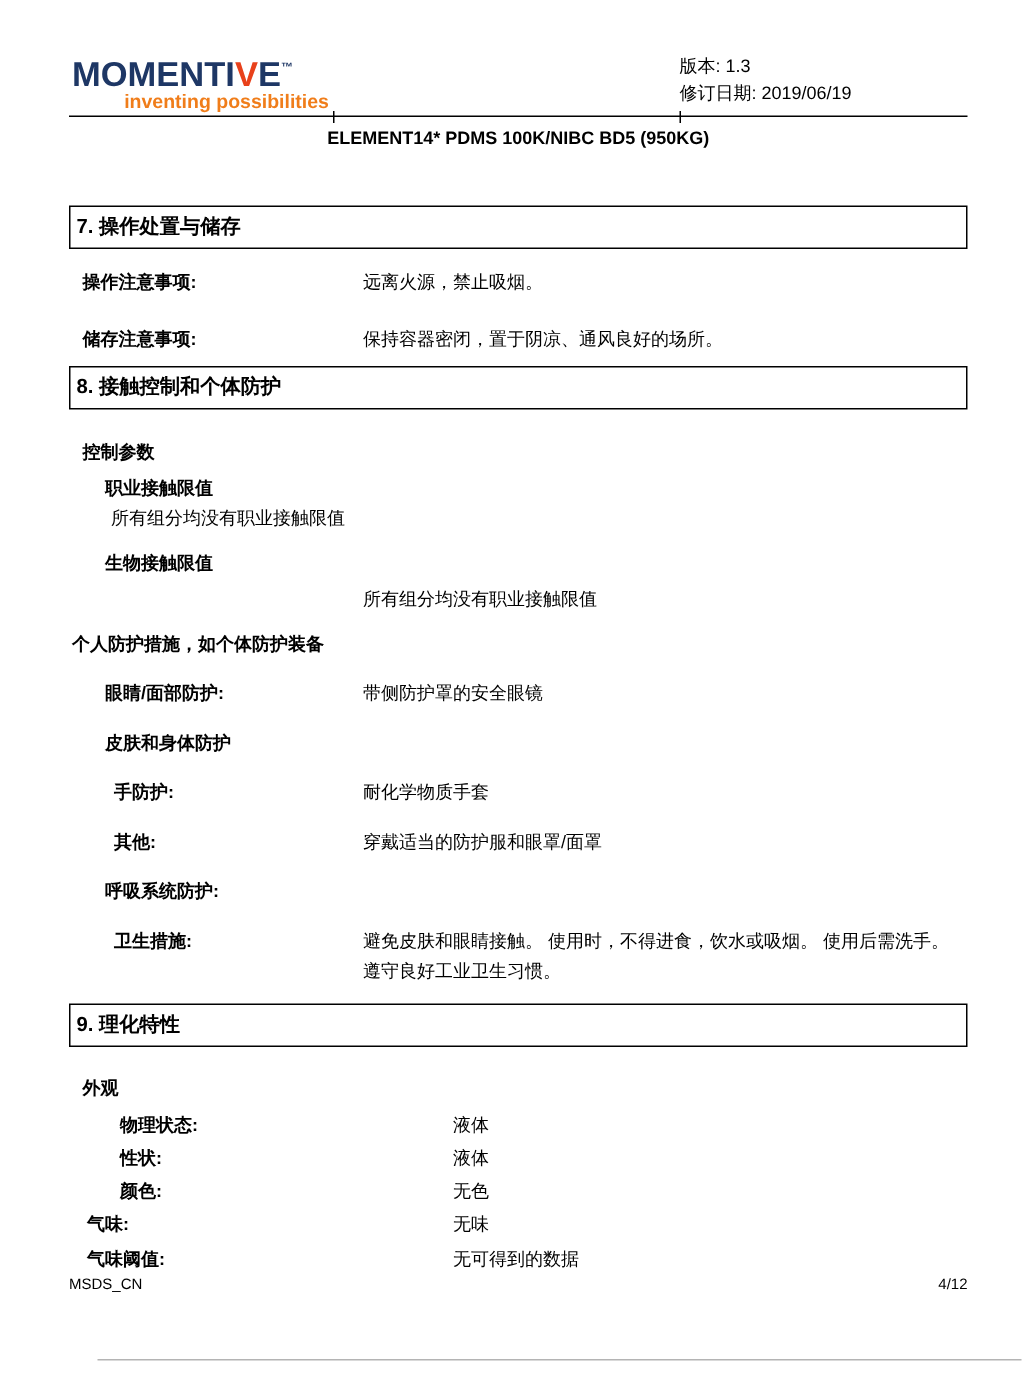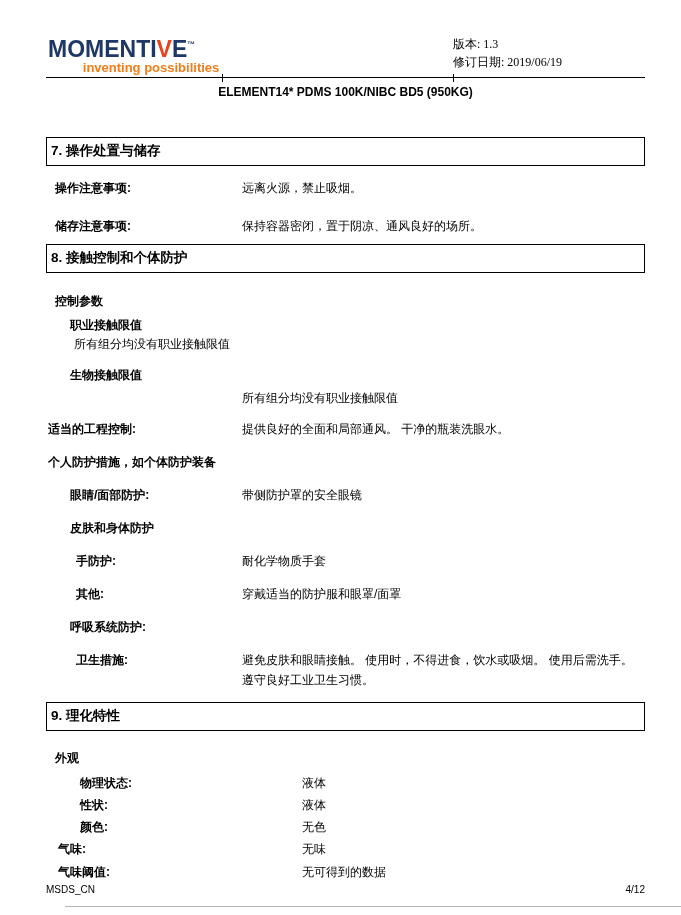--- a/index.html
+++ b/index.html
@@ -11,21 +11,21 @@
   .page { position:relative; width:681px; height:868px; }
   .content { margin:0 36px 0 46px; width:599px; }
 
   
   .header { display:flex; justify-content:space-between; align-items:flex-start; padding-top:32px; }
   .logo-block { display:inline-block; padding-left:2px; }
   .brand { font-size:23px; font-weight:bold; color:#1e3765; line-height:26px; letter-spacing:0; }
   .brand .v { color:#e8411b; }
   .brand .tm { font-size:8px; vertical-align:10px; color:#1e3765; }
   .tagline { font-size:13px; font-weight:bold; color:#f07d1a; text-align:right; transform:translateX(24px); line-height:11px; }
-  .version-block { width:192px; font-size:12px; line-height:18px; padding-top:3px;font-family:Liberation Serif, serif; }
+  .version-block { width:192px; font-size:12px; line-height:18px; padding-top:3px; }
 
   .header-rule { margin-top:4px; height:0; border-top:1.5px solid #000; position:relative; }
   .header-rule .tick { position:absolute; top:-4px; width:1px; height:8px; background:#000; }
   .tick-1 { left:176px; }
   .tick-2 { left:407px; }
 
   .doc-title { text-align:center; font-size:12px; font-weight:bold; margin-top:7px; line-height:14px; }
 
   
   .section-box {
@@ -46,21 +46,21 @@
   .i0 { --ind:2px; }
   .i1 { --ind:9px; }
   .i1b { --ind:12px; }
   .i2 { --ind:24px; }
   .i2b { --ind:28px; }
   .i3 { --ind:30px; }
   .i4 { --ind:34px; }
 
   .mb0{margin-bottom:0;} .mb2{margin-bottom:2px;} .mb3{margin-bottom:3px;}
   .mb4{margin-bottom:4px;} .mb5{margin-bottom:5px;} .mb8{margin-bottom:8px;}
-  .mb10{margin-bottom:10px;font-family:Liberation Mono, monospace;} .mb12{margin-bottom:12px;} .mb13{margin-bottom:13px;} .mb18{margin-bottom:18px;}
+  .mb10{margin-bottom:10px;} .mb12{margin-bottom:12px;} .mb13{margin-bottom:13px;} .mb18{margin-bottom:18px;}
 
   
   .footer { display:flex; justify-content:space-between; font-size:10px; line-height:16px; margin-top:0; }
 
   .page-edge-line { position:absolute; left:65px; right:0; top:906px; height:1px; background:#b4b4b4; }
 </style>
 </head>
 <body>
 
 <div class="page">
@@ -105,24 +105,20 @@
     </div>
     <div class="row i2b mb10">
       <div class="label plain">所有组分均没有职业接触限值</div>
     </div>
     <div class="row i2 mb4">
       <div class="label">生物接触限值</div>
     </div>
     <div class="row i1 mb10">
       <div class="label"></div>
       <div class="value">所有组分均没有职业接触限值</div>
-    </div>
-    <div class="row i0 mb13">
-      <div class="label">适当的工程控制:</div>
-      <div class="value">提供良好的全面和局部通风。 干净的瓶装洗眼水。</div>
     </div>
     <div class="row i0 mb13">
       <div class="label">个人防护措施，如个体防护装备</div>
     </div>
     <div class="row i2 mb13">
       <div class="label">眼睛/面部防护:</div>
       <div class="value">带侧防护罩的安全眼镜</div>
     </div>
     <div class="row i2 mb13">
       <div class="label">皮肤和身体防护</div>

